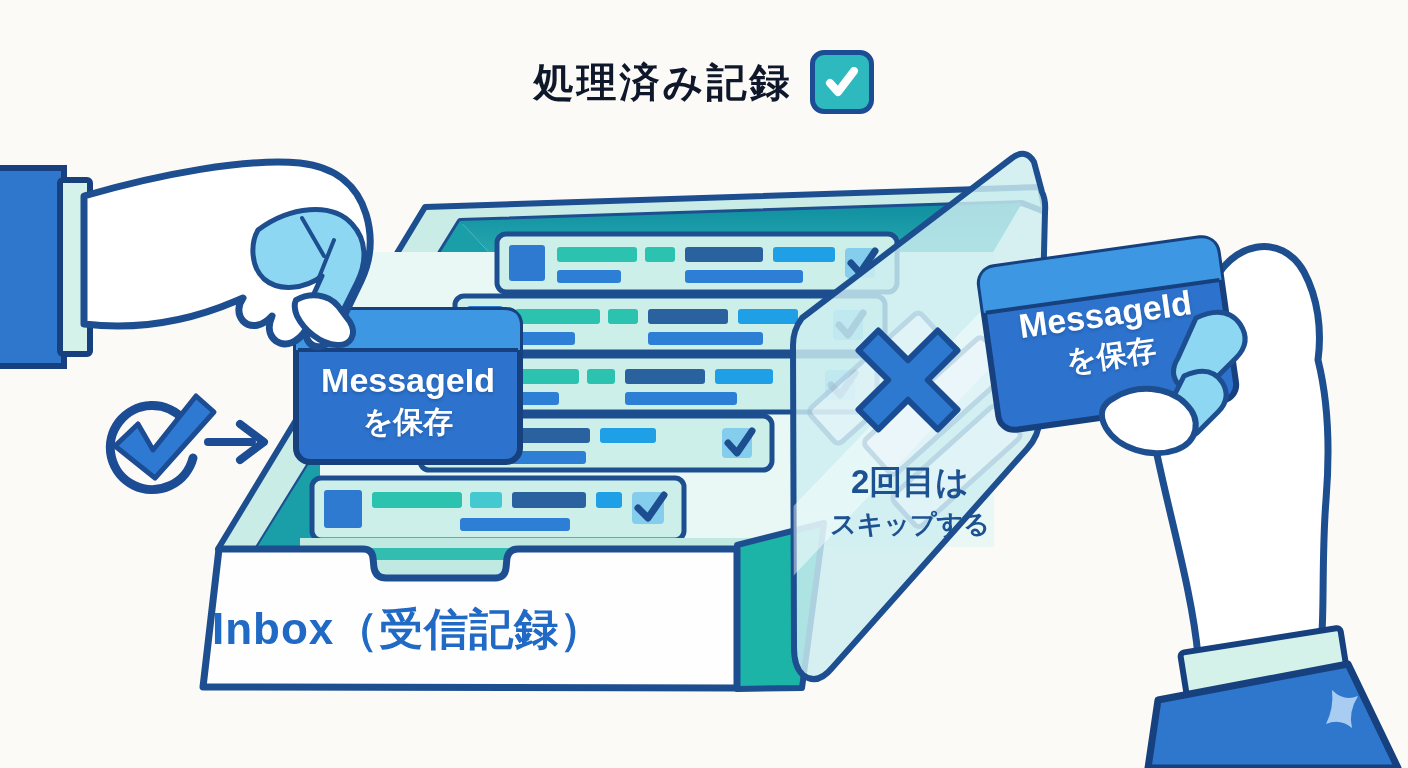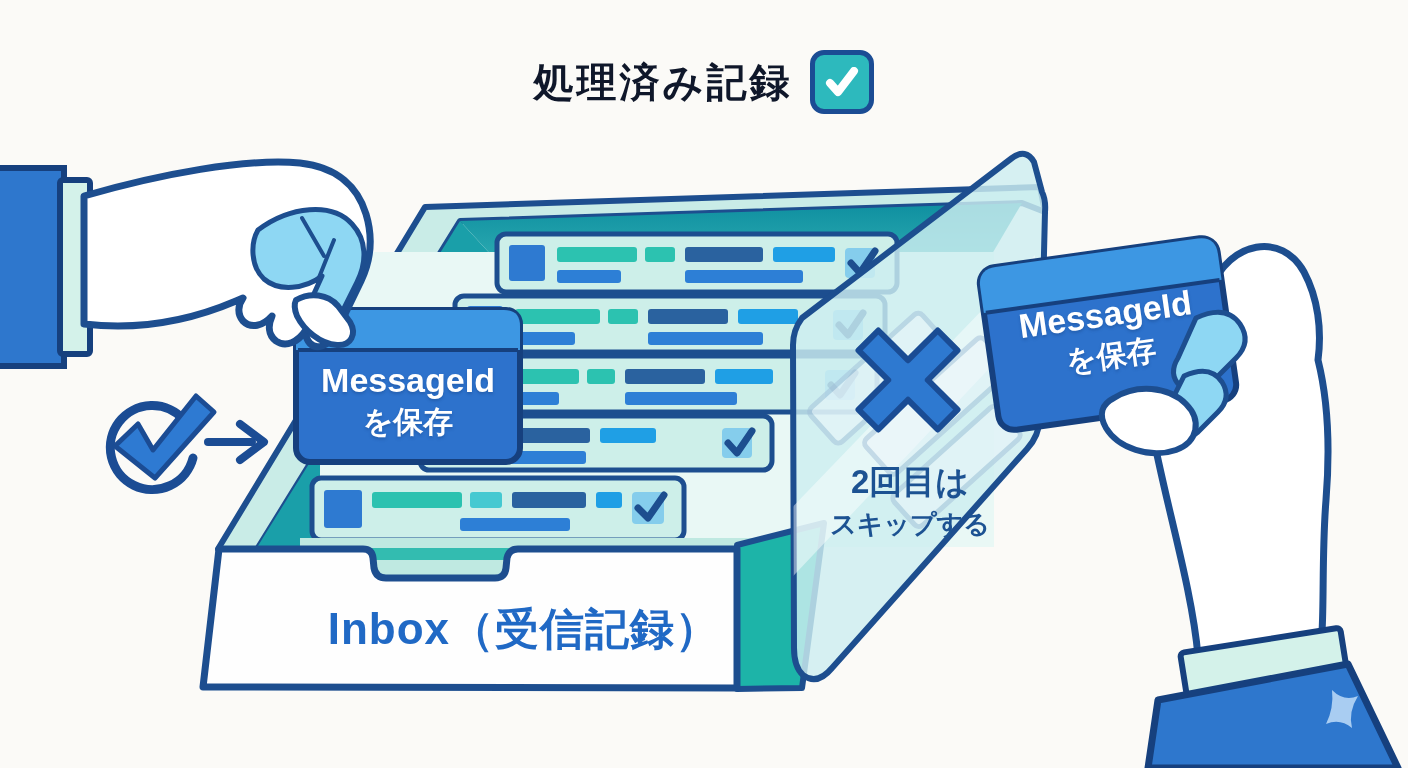--- a/index.html
+++ b/index.html
@@ -34,21 +34,21 @@
     left:992px;top:292px;width:232px;
     transform:rotate(-8deg);transform-origin:50% 50%;
   }
   .skip-text{
     left:778px;top:436px;width:264px;text-align:center;
     color:#1c5292;font-weight:bold;margin-top:25px;
   }
   .skip-text .l1{font-size:33px;line-height:42px;}
   .skip-text .l2{font-size:26px;line-height:42px;}
   .inbox-label{
-    left:212px;top:600px;width:508px;text-align:right;
+    left:212px;top:600px;width:508px;text-align:left;
     font-size:44px;font-weight:bold;color:#2069c5;letter-spacing:1px;
   }
 </style>
 </head>
 <body>
 
 <div class="stage">
 
 <svg width="1408" height="768" viewBox="0 0 1408 768">
   <defs>

